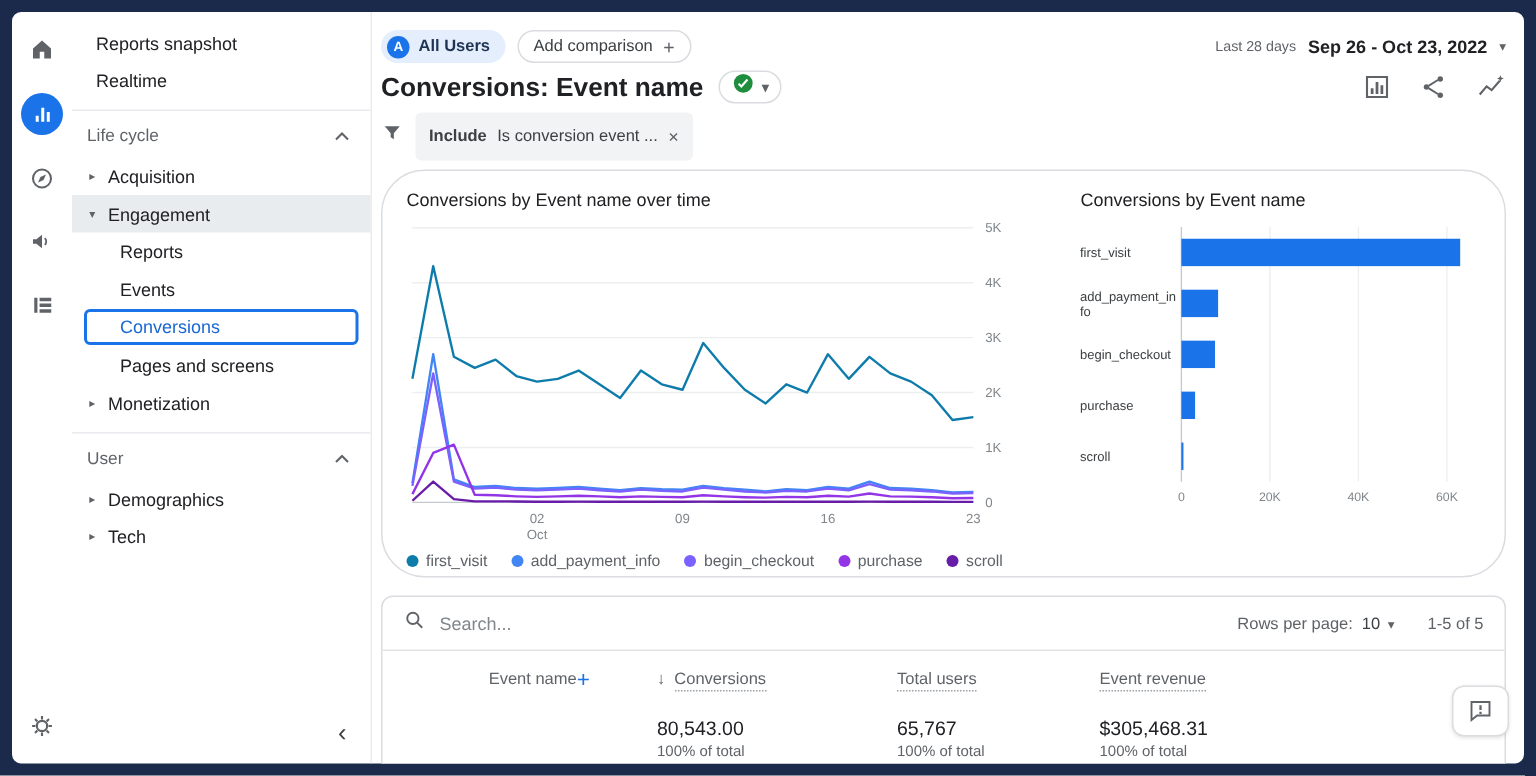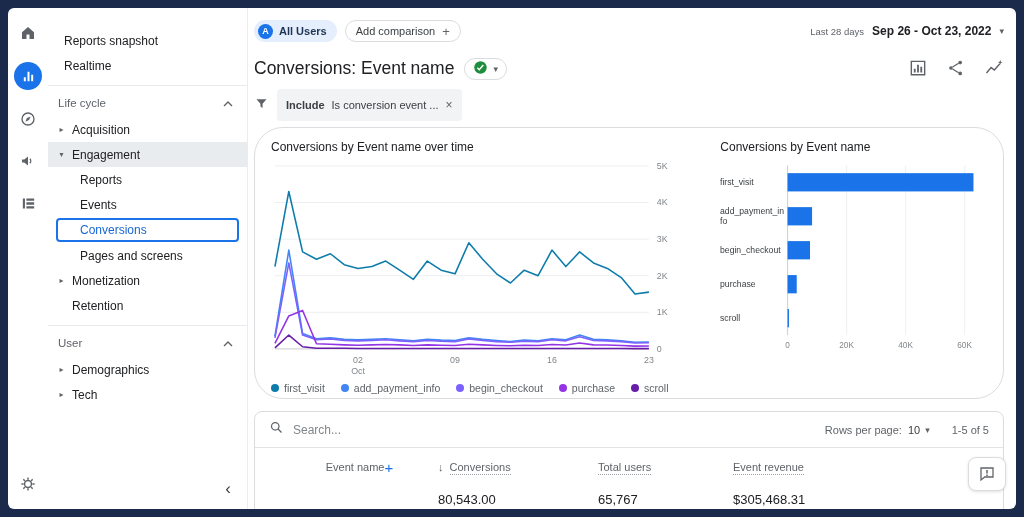--- a/index.html
+++ b/index.html
@@ -16,21 +16,21 @@
     display:flex; overflow:hidden;
   }
   
   .rail { width:40px; flex:none; display:flex; flex-direction:column; align-items:center;
           padding-top:12px; gap:16px; position:relative; }
   .rail-icon { width:26px; height:26px; display:flex; align-items:center; justify-content:center;
                cursor:pointer; border-radius:50%; }
   .rail-icon.active { background:#1a73e8; width:28px; height:28px; }
   .rail-gear { position:absolute; bottom:12px; }
   
-  .sidebar { width:200px; flex:none; border-right:1px solid #ececec; padding-top:20px;
+  .sidebar { width:200px; flex:none; border-right:1px solid #ececec; padding-top:8px;
              position:relative; font-size:12px; color:#202124; }
   .side-row { height:25px; display:flex; align-items:center; cursor:pointer; }
   .pl16 { padding-left:16px; }
   .section { color:#5f6368; font-size:11.5px; height:28px; padding:0 14px 0 10px;
              justify-content:space-between; }
   .divider { height:1px; background:#e8eaed; margin:7px 0 3px; }
   .expand { padding-left:8px; gap:5px; }
   .arrow { width:11px; font-size:8px; color:#5f6368; text-align:center; flex:none; }
   .child { padding-left:32px; }
   .row-highlight { background:#e9ecef; }
@@ -46,21 +46,21 @@
               cursor:pointer; }
   .badge { width:15px; height:15px; border-radius:50%; background:#1a73e8; color:#fff;
            font-size:9px; display:flex; align-items:center; justify-content:center; }
   .chip-add { display:flex; align-items:center; gap:7px; border:1px solid #dadce0; border-radius:12px;
               height:22px; padding:0 10px; font-size:11px; color:#3c4043; margin-left:8px; cursor:pointer; }
   .plus-glyph { color:#5f6368; font-size:13px; }
   .date-area { margin-left:auto; display:flex; align-items:center; gap:8px; cursor:pointer; }
   .date-label { font-size:9.5px; color:#5f6368; }
   .date-value { font-size:12px; font-weight:bold; color:#202124; }
   .caret { font-size:9px; color:#5f6368; }
-  .title-row { display:flex; align-items:flex-start; gap:10px; margin-top:14px; height:28px; flex:none; }
+  .title-row { display:flex; align-items:center; gap:10px; margin-top:0; height:28px; flex:none;font-weight:bold; }
   .page-title { font-size:17.5px; color:#202124; }
   .check-pill { display:flex; align-items:center; gap:5px; border:1px solid #dadce0;
                 border-radius:14px; height:22px; padding:0 8px; cursor:pointer; }
   .title-icons { margin-left:auto; display:flex; gap:18px; align-items:center; }
   .ticon { width:20px; height:20px; cursor:pointer; }
   .filter-row { display:flex; align-items:center; gap:8px; margin-top:7px; height:24px; flex:none; }
   .fchip { display:flex; align-items:center; gap:7px; background:#f1f3f4; border-radius:4px;
            height:32px; padding:0 9px; font-size:11px; color:#3c4043; }
   .fchip .inc { font-weight:bold; }
   .xbtn { color:#5f6368; font-size:12px; cursor:pointer; }
@@ -172,24 +172,20 @@
     </div>
     <div class="side-row child selected">
       <span>Conversions</span>
     </div>
     <div class="side-row child">
       <span>Pages and screens</span>
     </div>
     <div class="side-row expand">
       <span class="arrow">▸</span>
       <span>Monetization</span>
-    </div>
-    <div class="side-row expand">
-      <span class="arrow"></span>
-      <span>Retention</span>
     </div>
     <div class="divider"></div>
     <div class="side-row section">
       <span>User</span>
       <span><svg width="10" height="6">
             <polyline points="1,5 5,1 9,5" stroke="#5f6368" stroke-width="1.4" fill="none"></polyline>
           </svg></span>
     </div>
     <div class="side-row expand">
       <span class="arrow">▸</span>

